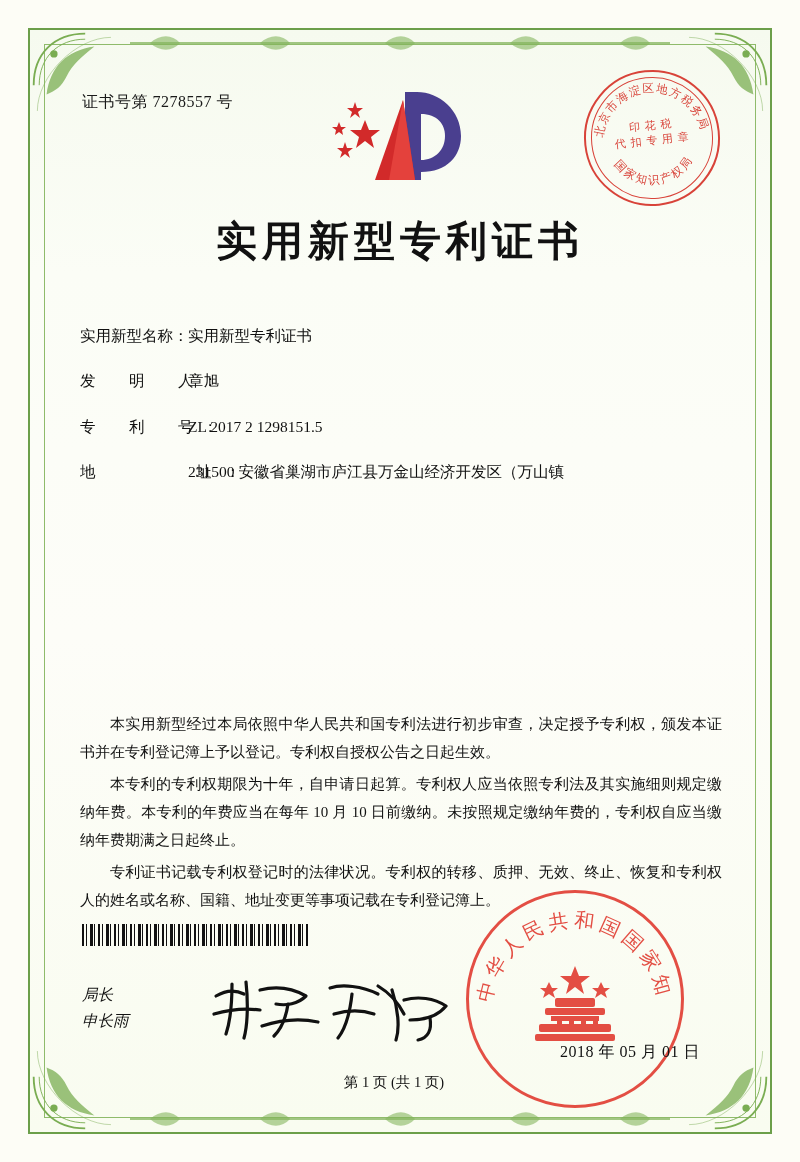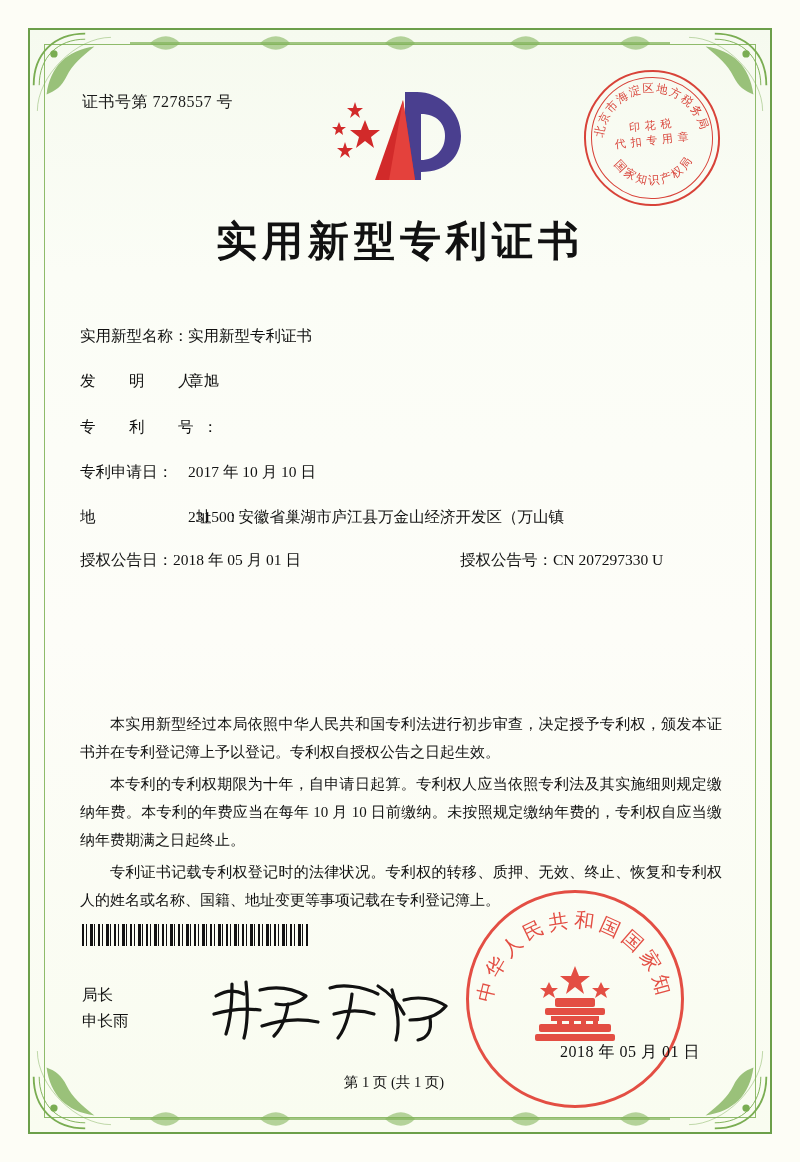--- a/index.html
+++ b/index.html
@@ -203,20 +203,21 @@
         #111 12px, #111 13px, transparent 13px, transparent 16px);
   }
 
   .director {
     position: absolute;
     left: 12px;
     top: 920px;
     font-size: 15.5px;
     line-height: 26px;
     color: #111;
+    font-style: italic;
   }
   .signature {
     position: absolute;
     left: 132px;
     top: 908px;
     width: 260px;
     height: 76px;
   }
   .signature svg { width: 100%; height: 100%; display: block; }
 
@@ -378,43 +379,32 @@
         <div class="val">实用新型专利证书</div>
       </div>
 
       <div class="field">
         <div class="lab sp">发　明　人：</div>
         <div class="val">章旭</div>
       </div>
 
       <div class="field">
         <div class="lab sp">专　利　号：</div>
-      </div>
-
-      <div class="field">
-        <div class="lab">专利申请日：</div>
-        <div class="val">2017 年 10 月 10 日</div>
-      </div>
+        <div class="val">ZL 2017 2 1298151.5</div>
+      </div>
+
 
 
       <div class="field">
         <div class="lab sp2">地　　　址：</div>
         <div class="val">
           <span>231500 安徽省巢湖市庐江县万金山经济开发区（万山镇</span>
         </div>
       </div>
 
-      <div class="grant-row">
-        <div class="g-left">
-          <span>授权公告日：</span><span>2018 年 05 月 01 日</span>
-        </div>
-        <div class="g-right">
-          <span>授权公告号：</span><span>CN 207297330 U</span>
-        </div>
-      </div>
     </div>
 
     <div class="paras">
       <p>本实用新型经过本局依照中华人民共和国专利法进行初步审查，决定授予专利权，颁发本证书并在专利登记簿上予以登记。专利权自授权公告之日起生效。</p>
       <p>本专利的专利权期限为十年，自申请日起算。专利权人应当依照专利法及其实施细则规定缴纳年费。本专利的年费应当在每年 10 月 10 日前缴纳。未按照规定缴纳年费的，专利权自应当缴纳年费期满之日起终止。</p>
       <p>专利证书记载专利权登记时的法律状况。专利权的转移、质押、无效、终止、恢复和专利权人的姓名或名称、国籍、地址变更等事项记载在专利登记簿上。</p>
     </div>
 
     <div class="barcode"></div>
 

